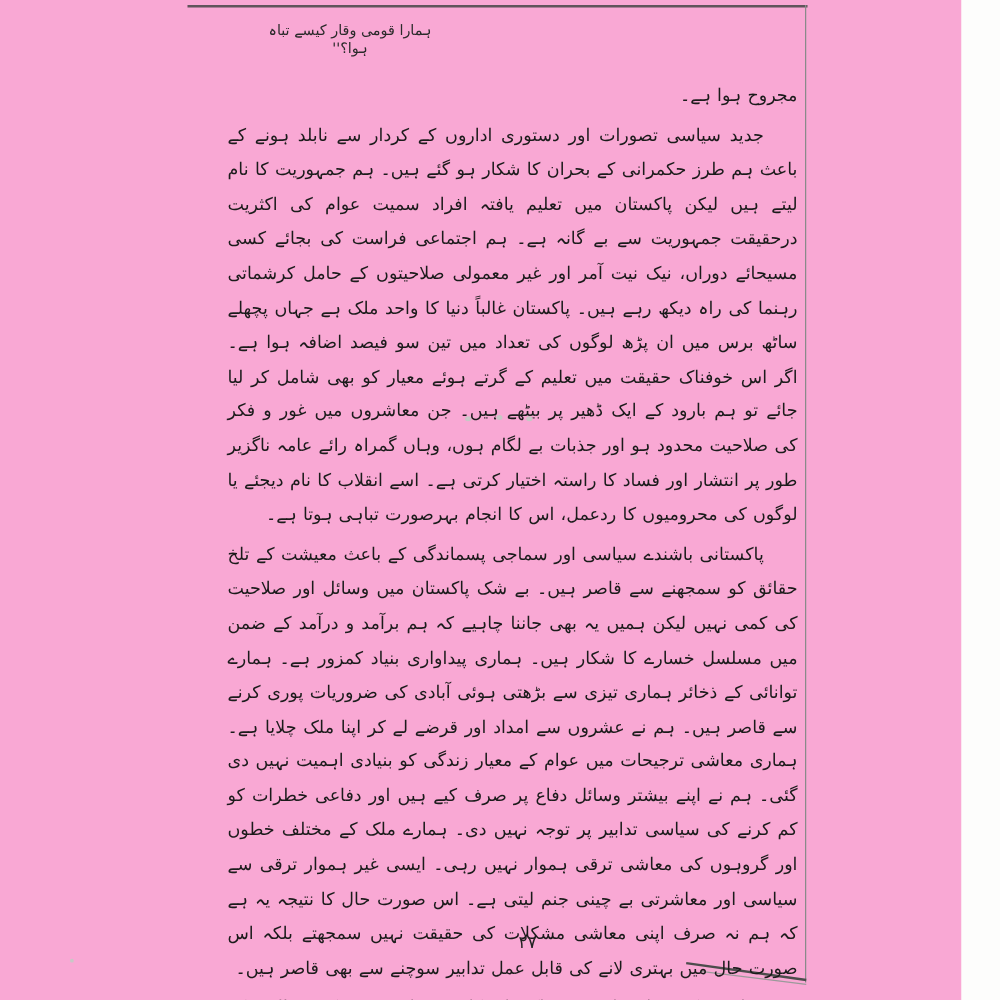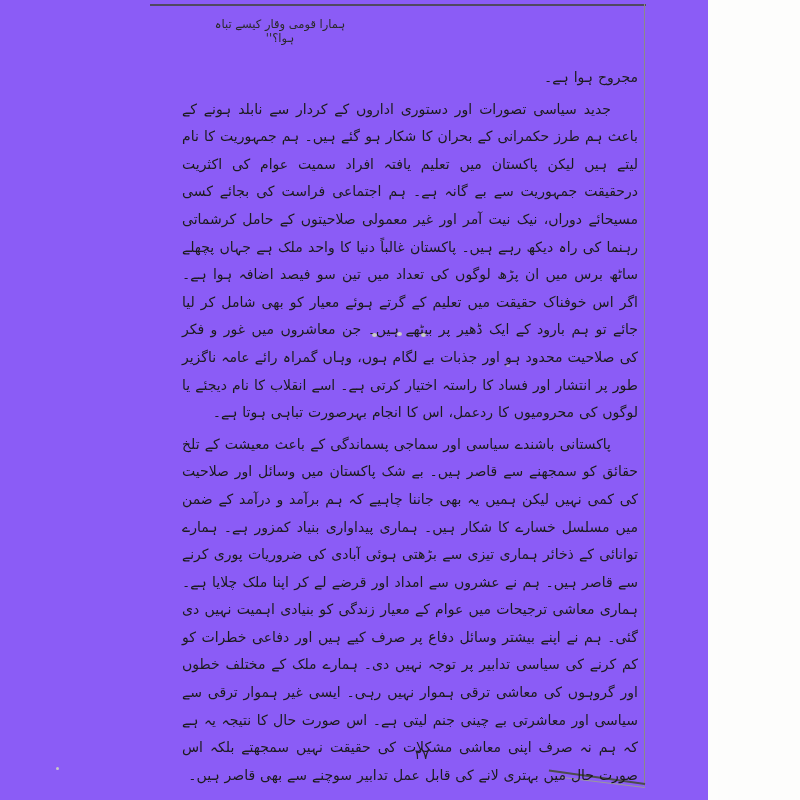--- a/index.html
+++ b/index.html
@@ -6,23 +6,23 @@
     margin: 0;
     padding: 0;
     width: 800px;
     height: 800px;
     background: #fdfdfc;
     overflow: hidden;
     font-family: "DejaVu Sans", "Liberation Sans", sans-serif;
   }
   .scan-page {
     position: relative;
-    width: 708px;
+    width: 769px;
     height: 800px;
-    background: #8b5cf6;
+    background: #f9a8d4;
   }
   
   .edge-top {
     position: absolute;
     left: 150px; top: 4px;
     width: 496px; height: 2px;
     background: #454545;
     opacity: 0.85;
   }
   .edge-right {

